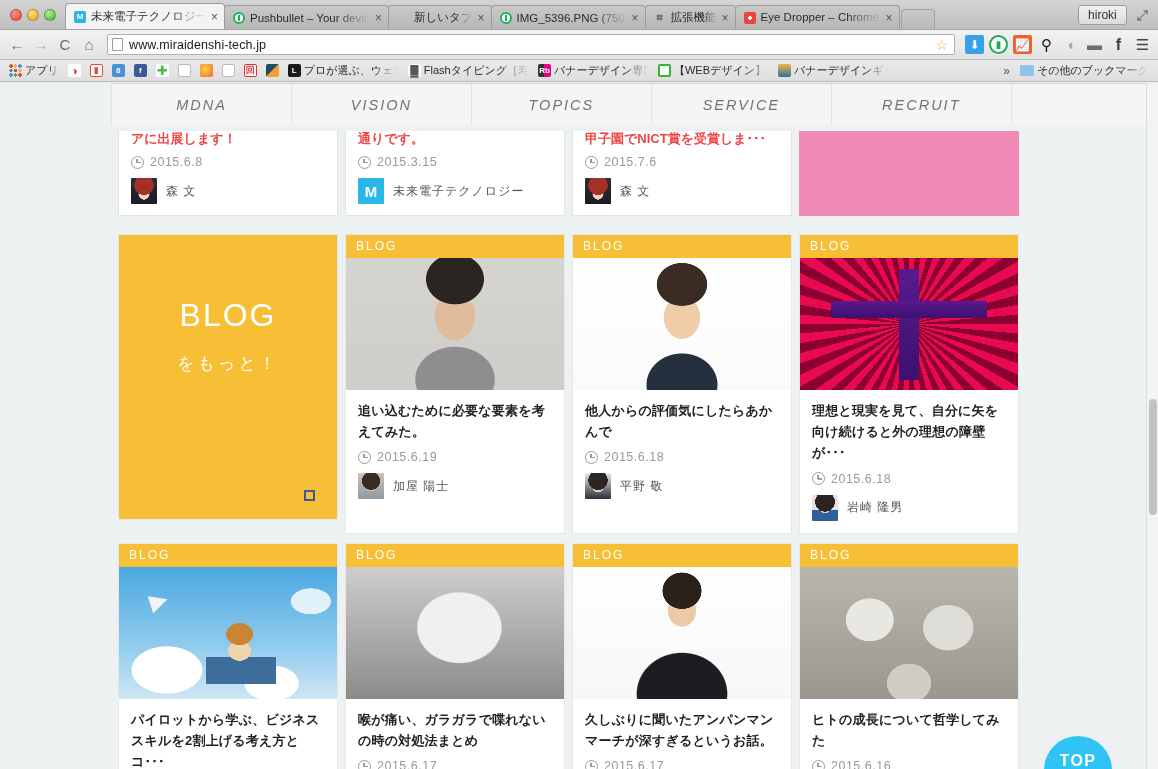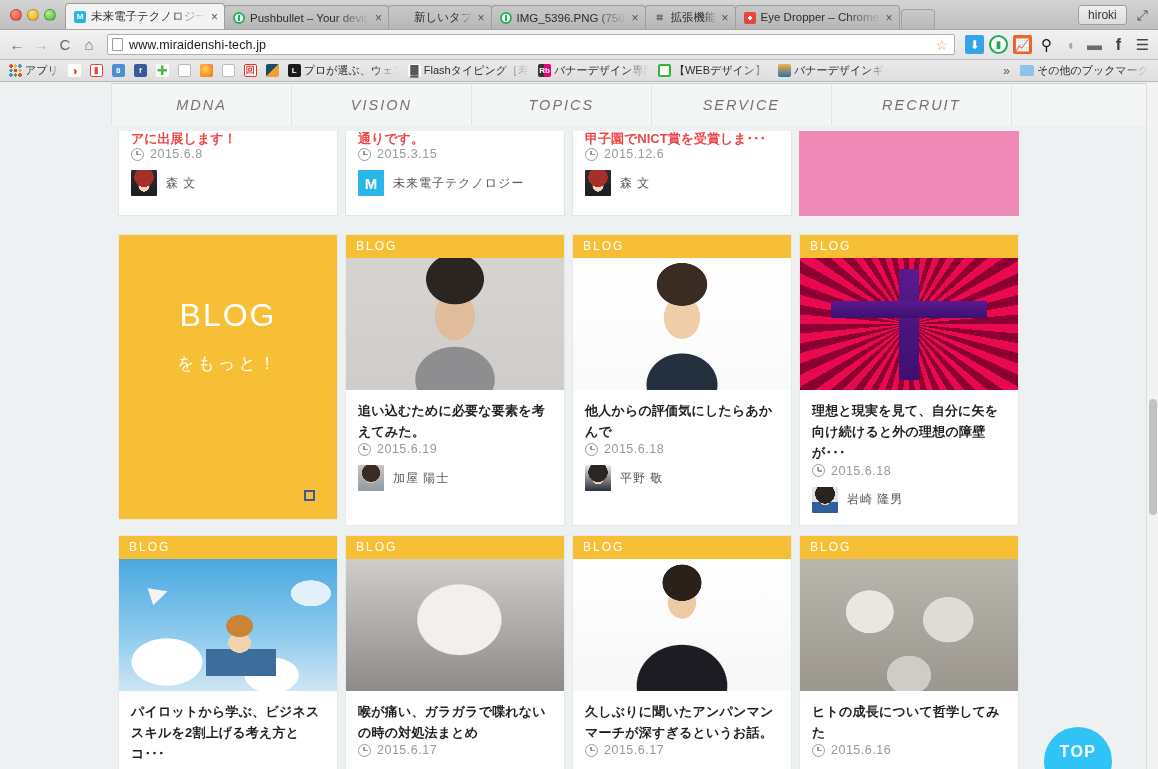--- a/index.html
+++ b/index.html
@@ -194,21 +194,21 @@
   .pinkfill { width: 220px; height: 85px; background: #ef8ab7; }
 
   .clip-title {
     font-size: 13px; font-weight: bold; color: #ef4444;
     line-height: 1.55;
     height: 18px; overflow: hidden;
     margin-top: -2px;
   }
   .meta {
     display: flex; align-items: center; gap: 6px;
-    font-size: 12.5px; color: #999; margin-top: 0;
+    font-size: 12.5px; color: #999; margin-top: 8px;
     letter-spacing: .5px;
   }
   .clock {
     width: 13px; height: 13px; flex: none;
     border: 1.5px solid #9a9a9a; border-radius: 50%;
     position: relative;
   }
   .clock::before, .clock::after {
     content: ""; position: absolute; background: #9a9a9a;
   }
@@ -554,21 +554,21 @@
           </div>
           <div class="author">
             <span class="avatar av-mdna"></span>
             <span class="aname">未来電子テクノロジー</span>
           </div>
         </div>
         <div class="cardA">
           <div class="clip-title">甲子園でNICT賞を受賞しま･･･</div>
           <div class="meta">
             <span class="clock"></span>
-            <span>2015.12.6</span>
+            <span>2015.7.6</span>
           </div>
           <div class="author">
             <span class="avatar av-mori"></span>
             <span class="aname">森 文</span>
           </div>
         </div>
         <div class="cardA pinkbox">
           <div class="pinkfill"></div>
         </div>
       </div>

